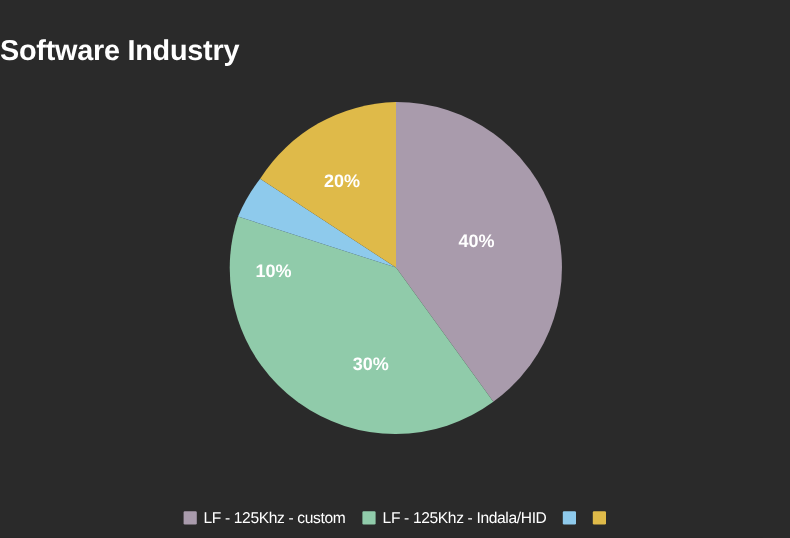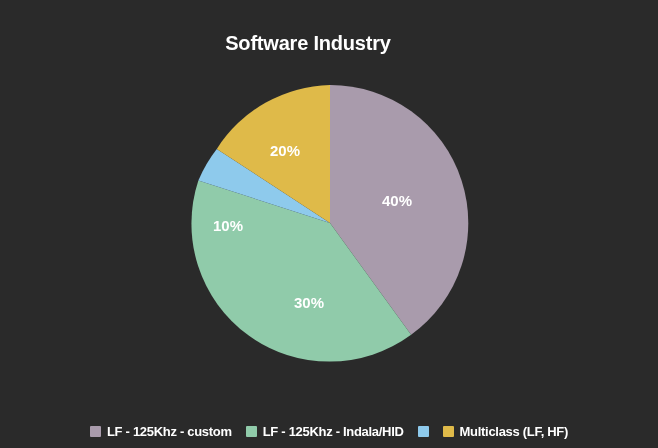--- a/index.html
+++ b/index.html
@@ -14,23 +14,22 @@
     position: relative;
     width: 658px;
     height: 448px;
     background: #2a2a2a;
   }
   #chart-title {
     position: absolute;
     top: 28px;
     left: 0;
     width: 616px;
-    text-align: center;
     color: #ffffff;
-    font-size: 20px;
+    font-size: 24px;
     font-weight: bold;
     letter-spacing: -0.2px;
     line-height: 30px;
   }
   #pie-wrap {
     position: absolute;
     left: 0;
     top: 0;
     width: 658px;
     height: 400px;
@@ -65,21 +64,21 @@
   }
   .legend-swatch {
     width: 11px;
     height: 11px;
     flex: 0 0 11px;
     border-radius: 1px;
   }
   .legend-label {
     color: #ffffff;
     font-size: 13px;
-    font-weight: bold;
+    font-weight: normal;
     letter-spacing: -0.3px;
     line-height: 15px;
   }
 </style>
 </head>
 <body>
 
 <div id="chart-root">
 
   <div id="chart-title">Software Industry</div>
@@ -108,17 +107,16 @@
       </div>
       <div class="legend-item">
         <span class="legend-swatch" style="background: rgb(144, 203, 170);"></span>
         <span class="legend-label">LF - 125Khz - Indala/HID</span>
       </div>
       <div class="legend-item">
         <span class="legend-swatch" style="background: rgb(142, 202, 236);"></span>
       </div>
       <div class="legend-item">
         <span class="legend-swatch" style="background: rgb(223, 186, 73);"></span>
-        <span class="legend-label">Multiclass (LF, HF)</span>
       </div>
     </div>
 
 </div>
 
 </body></html>

